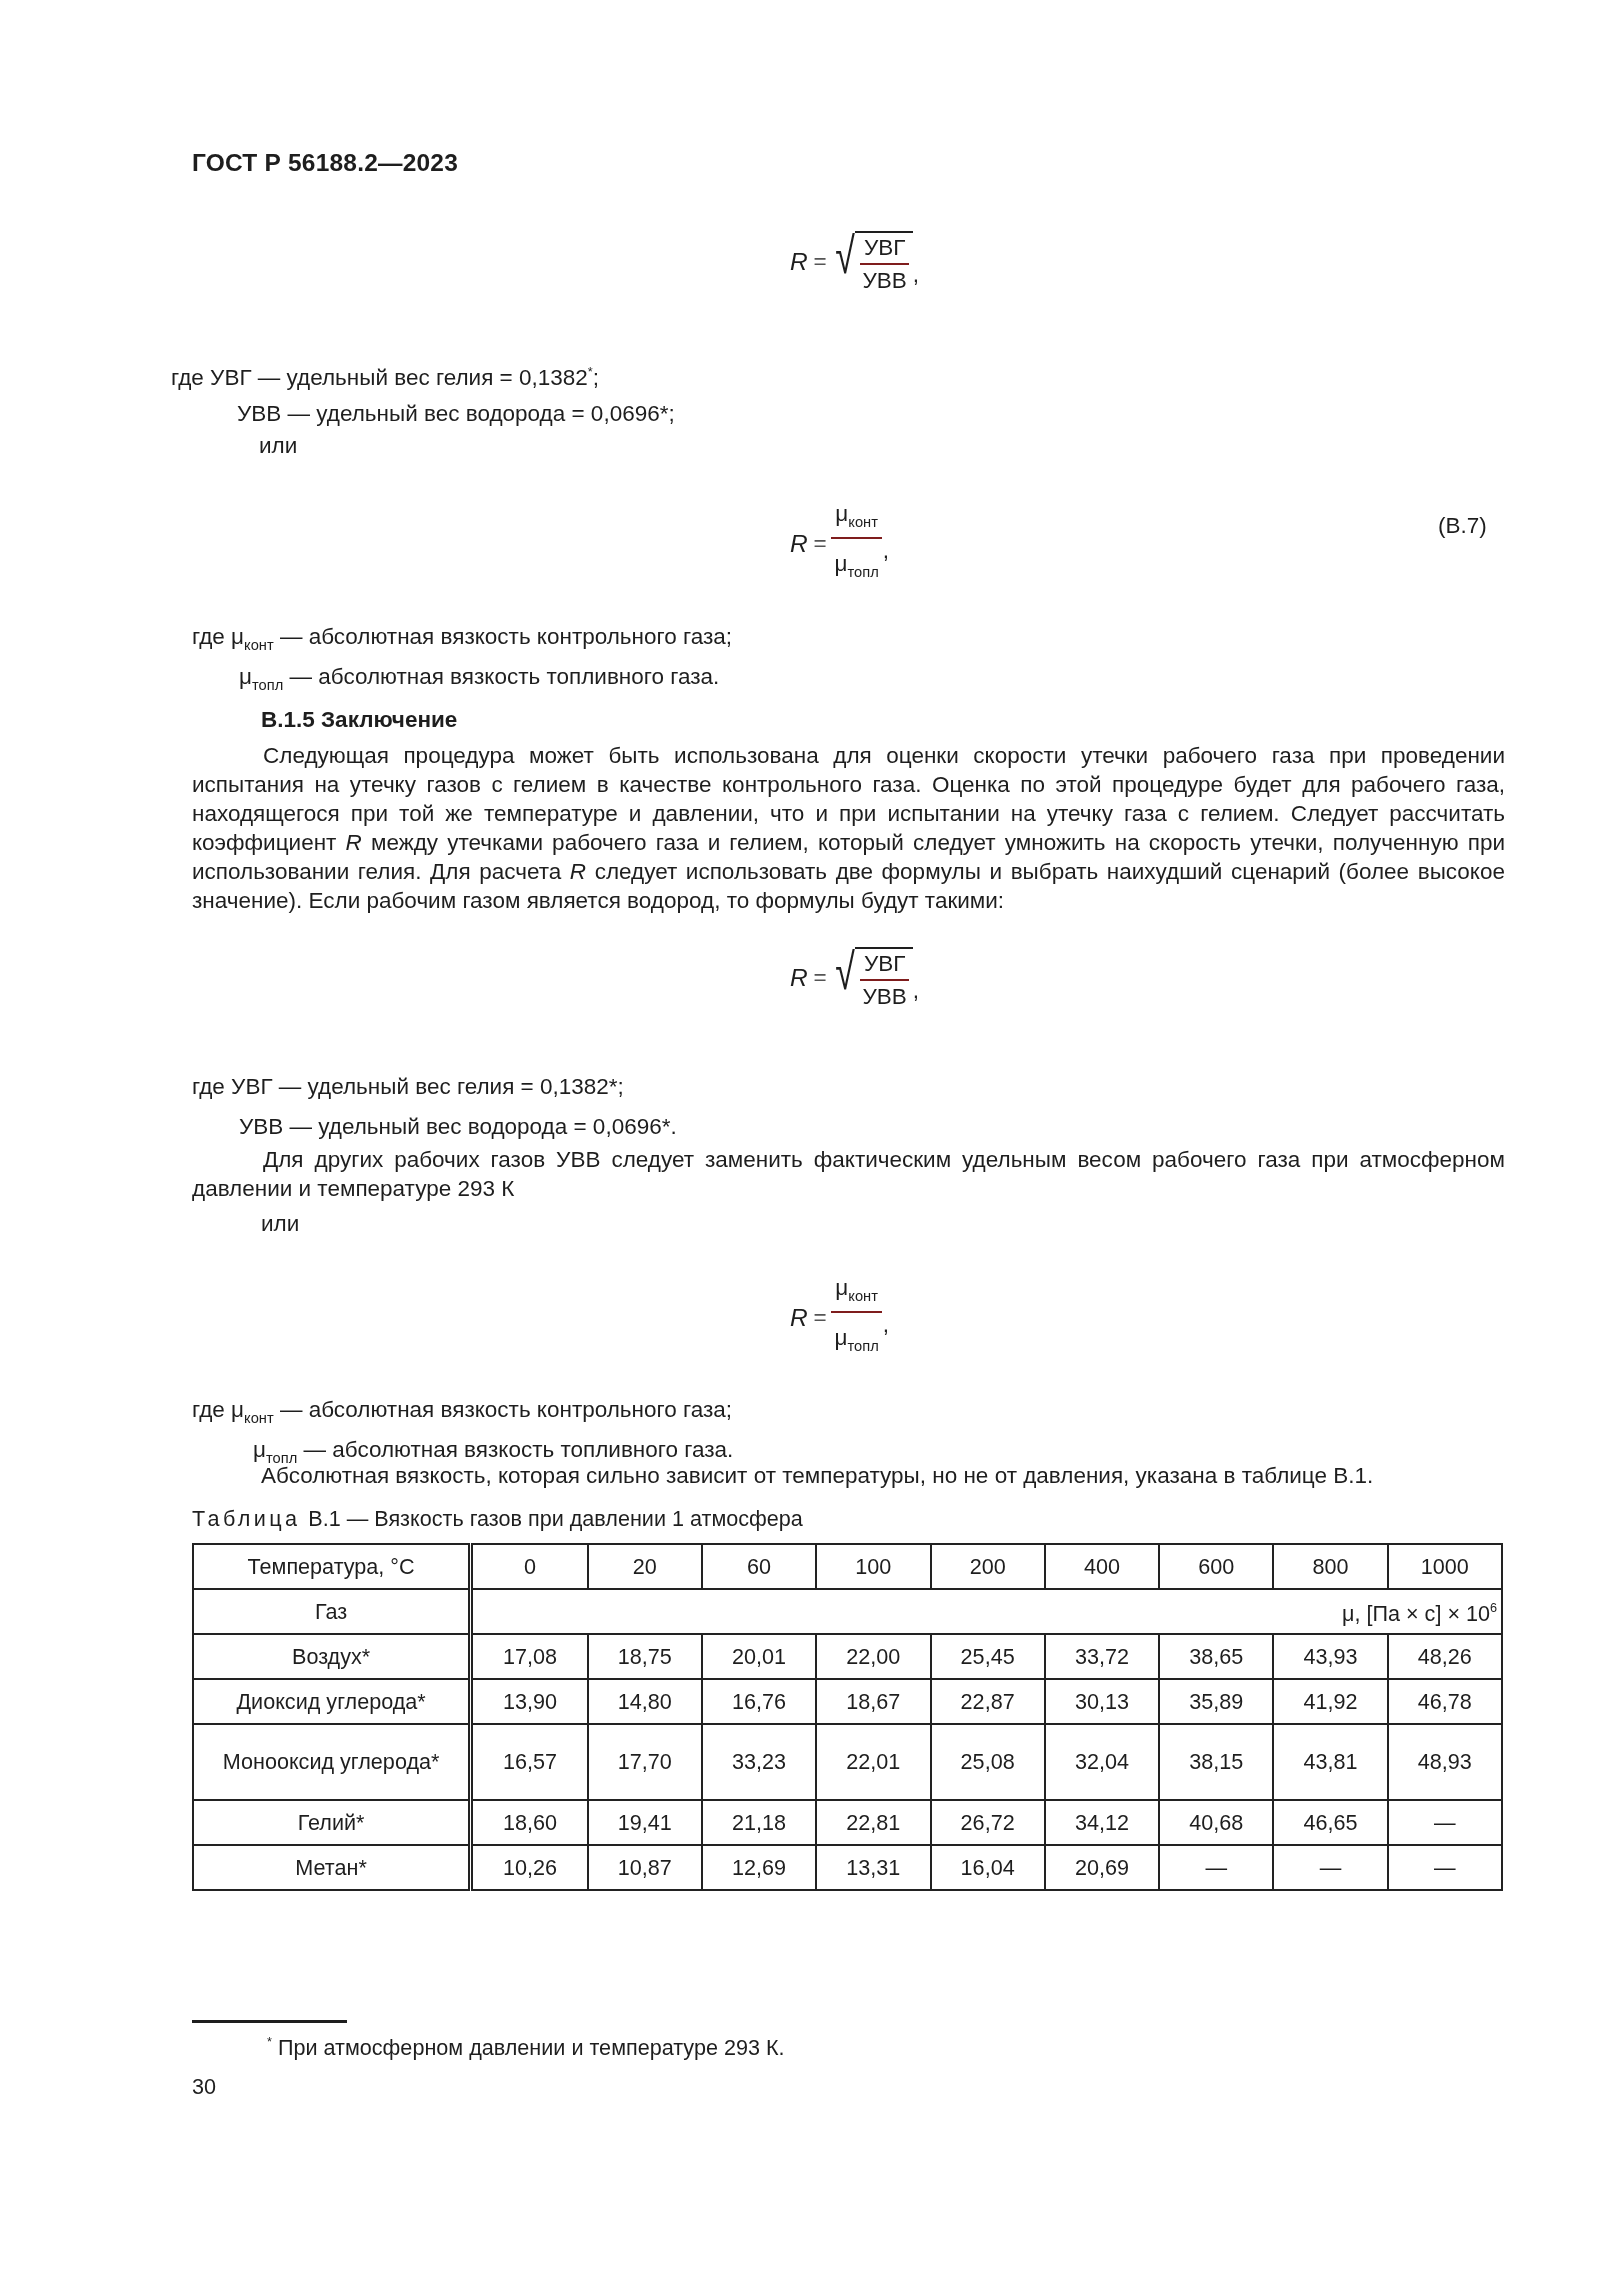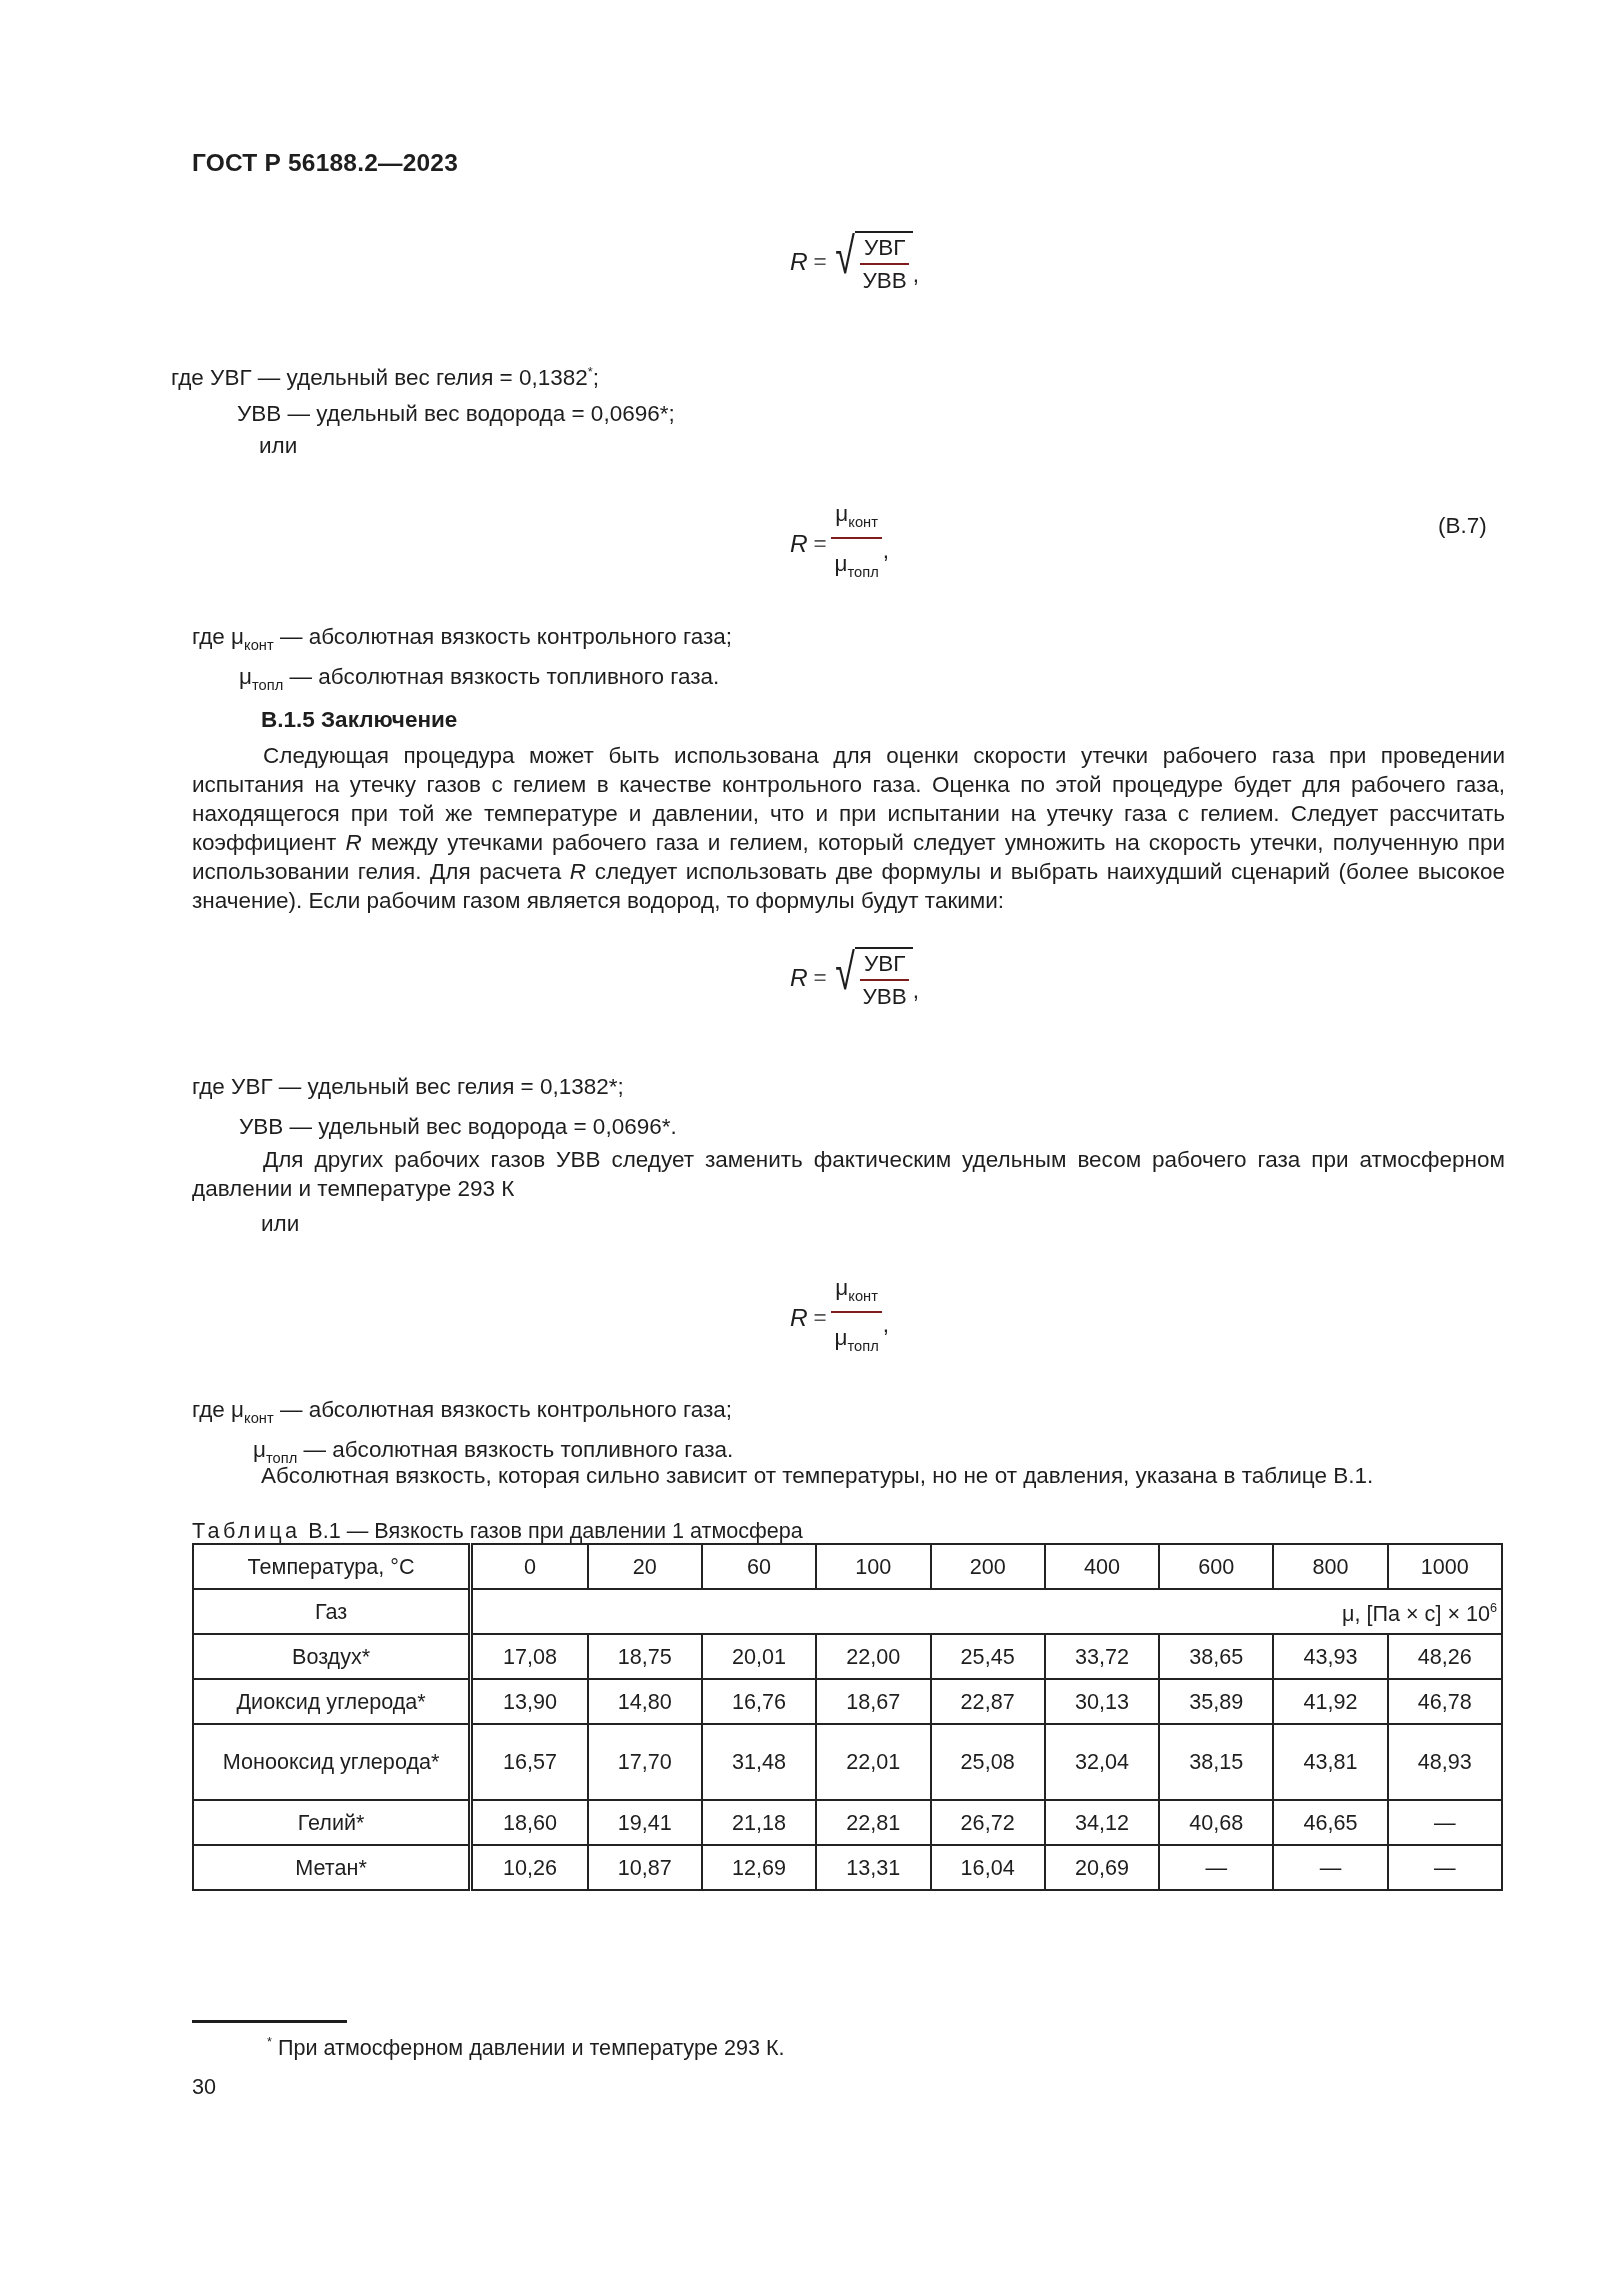--- a/index.html
+++ b/index.html
@@ -25,21 +25,21 @@
   .sqrt { display: flex; align-items: stretch; }
   .sqrt .rad { font-size: 51px; line-height: 49px; transform: scaleX(0.7); margin-right: -3.9px; }
   .sqrt .under { border-top: 2.9px solid #1e1e1e; padding: 2px 2px 0 3.9px; }
   .frac { display: inline-flex; flex-direction: column; align-items: center; }
   .frac .num { padding: 0 3.9px 2.9px; border-bottom: 2px solid #7f1d1d; line-height: 25.5px; }
   .frac .den { padding: 2.9px 3.9px 0; line-height: 25.5px; }
   .frac2 .num { line-height: 23.5px; }
   .frac2 .den { padding-top: 11.8px; }
 
   
-  .tbl-caption { left: 192px; top: 1506px; font-size: 21.6px; white-space: nowrap; margin-top: 12px; }
+  .tbl-caption { left: 192px; top: 1506px; font-size: 21.6px; white-space: nowrap; }
   .tbl-caption .spaced { letter-spacing: 3.4px; margin-right: 7.8px; }
   table.data {
     position: absolute; left: 192px; top: 1543px; width: 1311px;
     border-collapse: collapse; font-size: 21.6px;
   }
   table.data td {
     border: 2.9px solid #222; text-align: center; padding: 0 3.9px; height: 43px; line-height: 25.5px;
   }
   table.data td.first { width: 235px; border-right: 5.9px double #222; }
   table.data tr.tall td { height: 74px; }
@@ -183,21 +183,21 @@
     <td>22,87</td>
     <td>30,13</td>
     <td>35,89</td>
     <td>41,92</td>
     <td>46,78</td>
   </tr>
   <tr class="tall">
     <td class="first" style="padding:0 19.6px;">Монооксид углерода*</td>
     <td>16,57</td>
     <td>17,70</td>
-    <td>31,48</td>
+    <td>33,23</td>
     <td>22,01</td>
     <td>25,08</td>
     <td>32,04</td>
     <td>38,15</td>
     <td>43,81</td>
     <td>48,93</td>
   </tr>
   <tr>
     <td class="first">Гелий*</td>
     <td>18,60</td>

